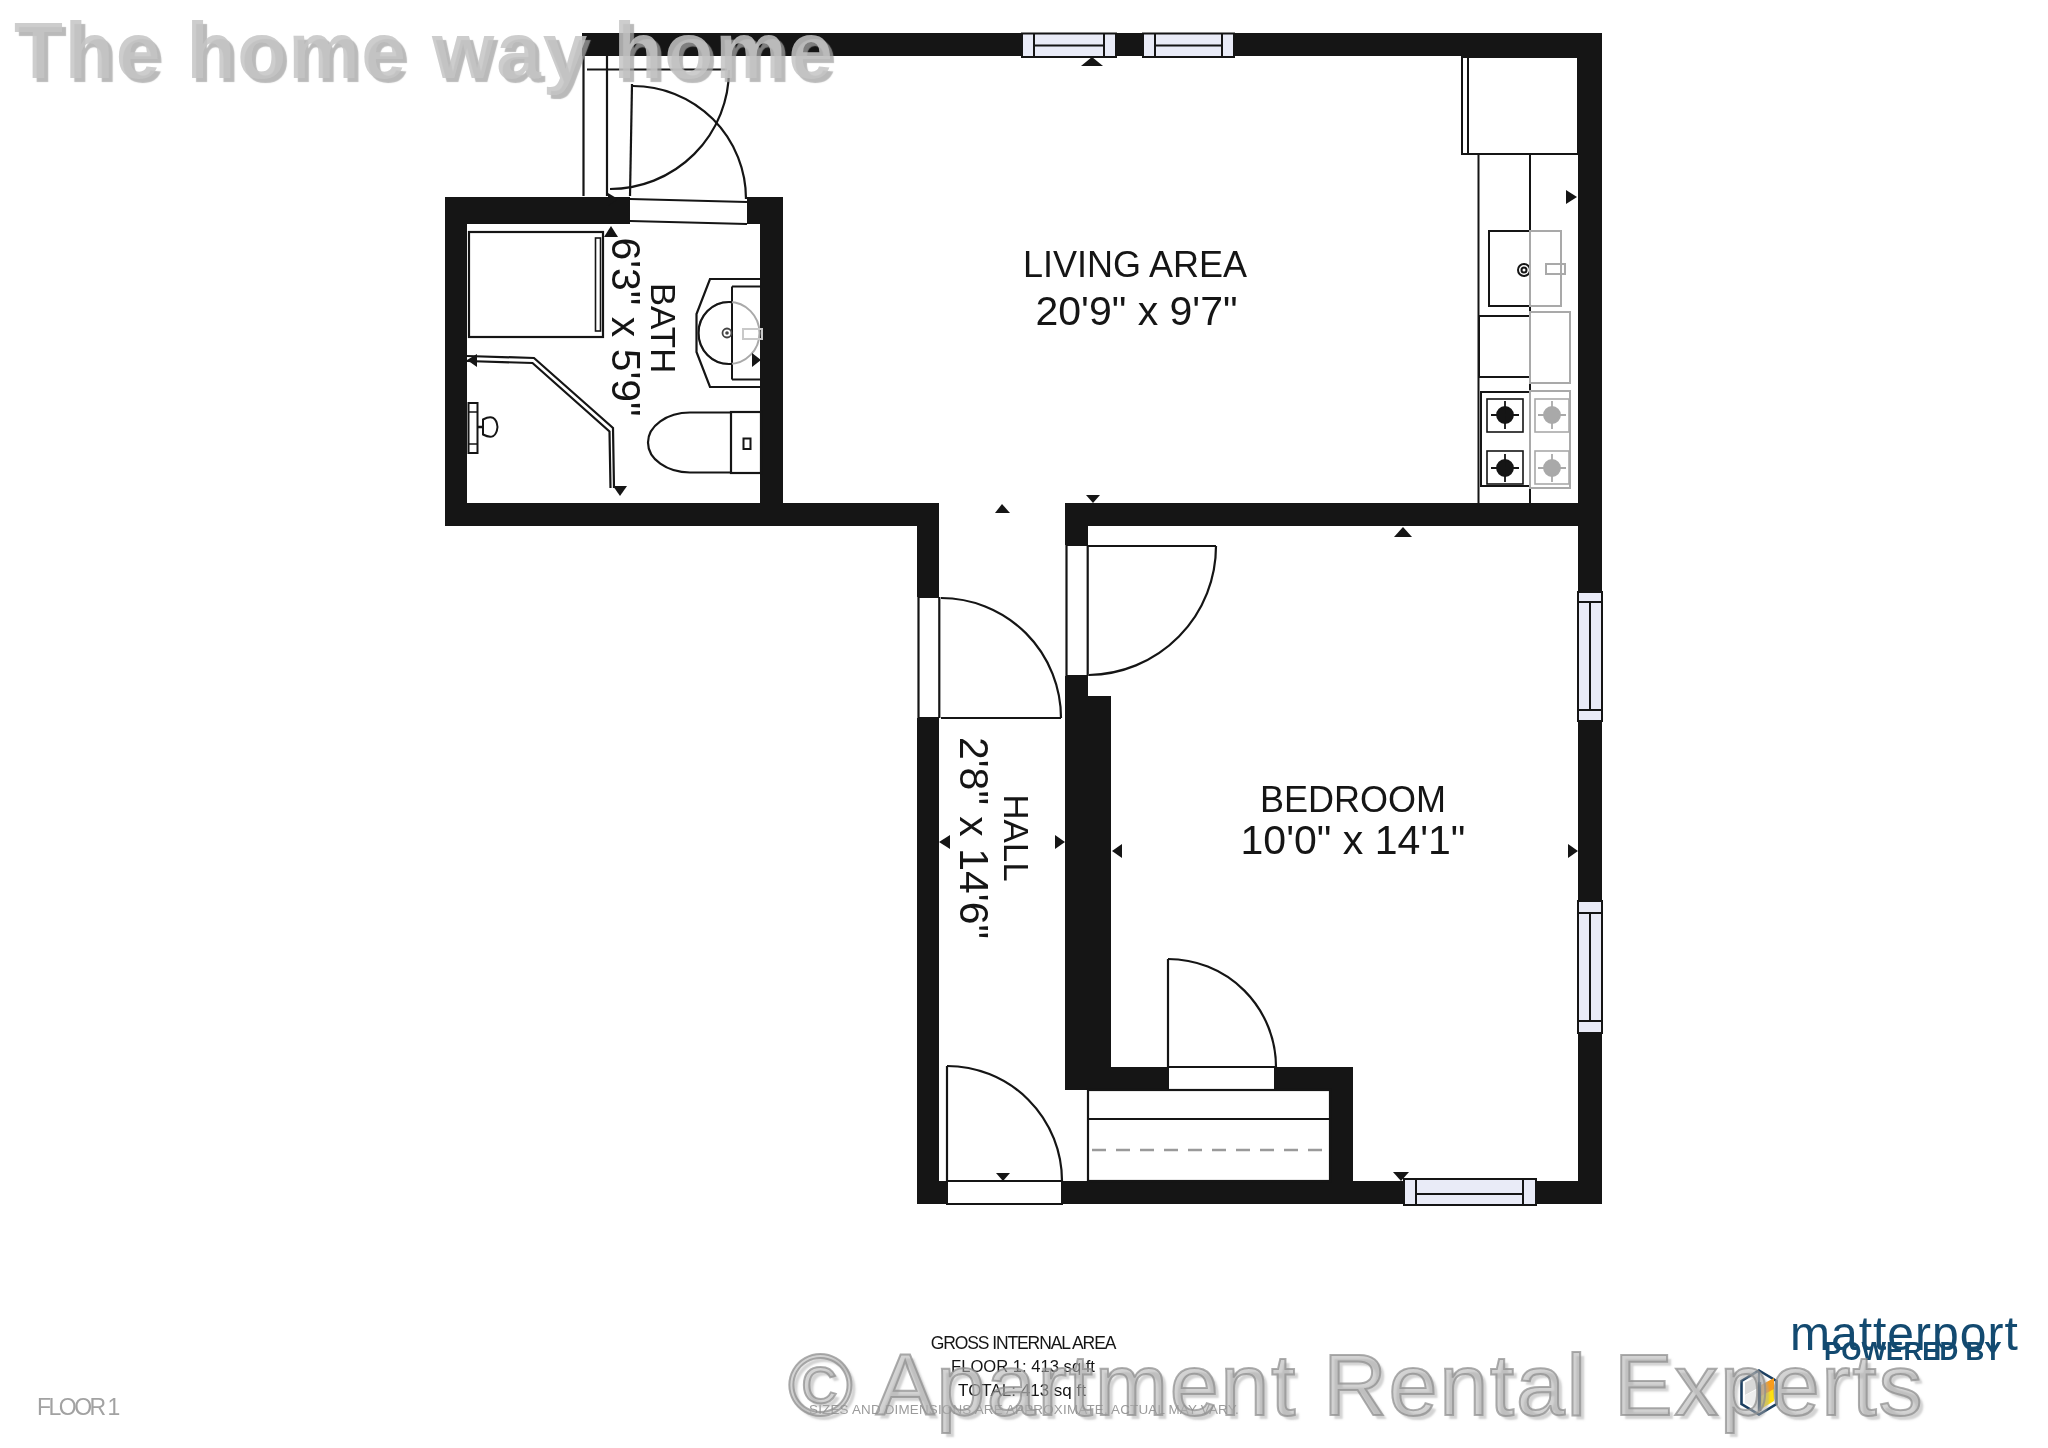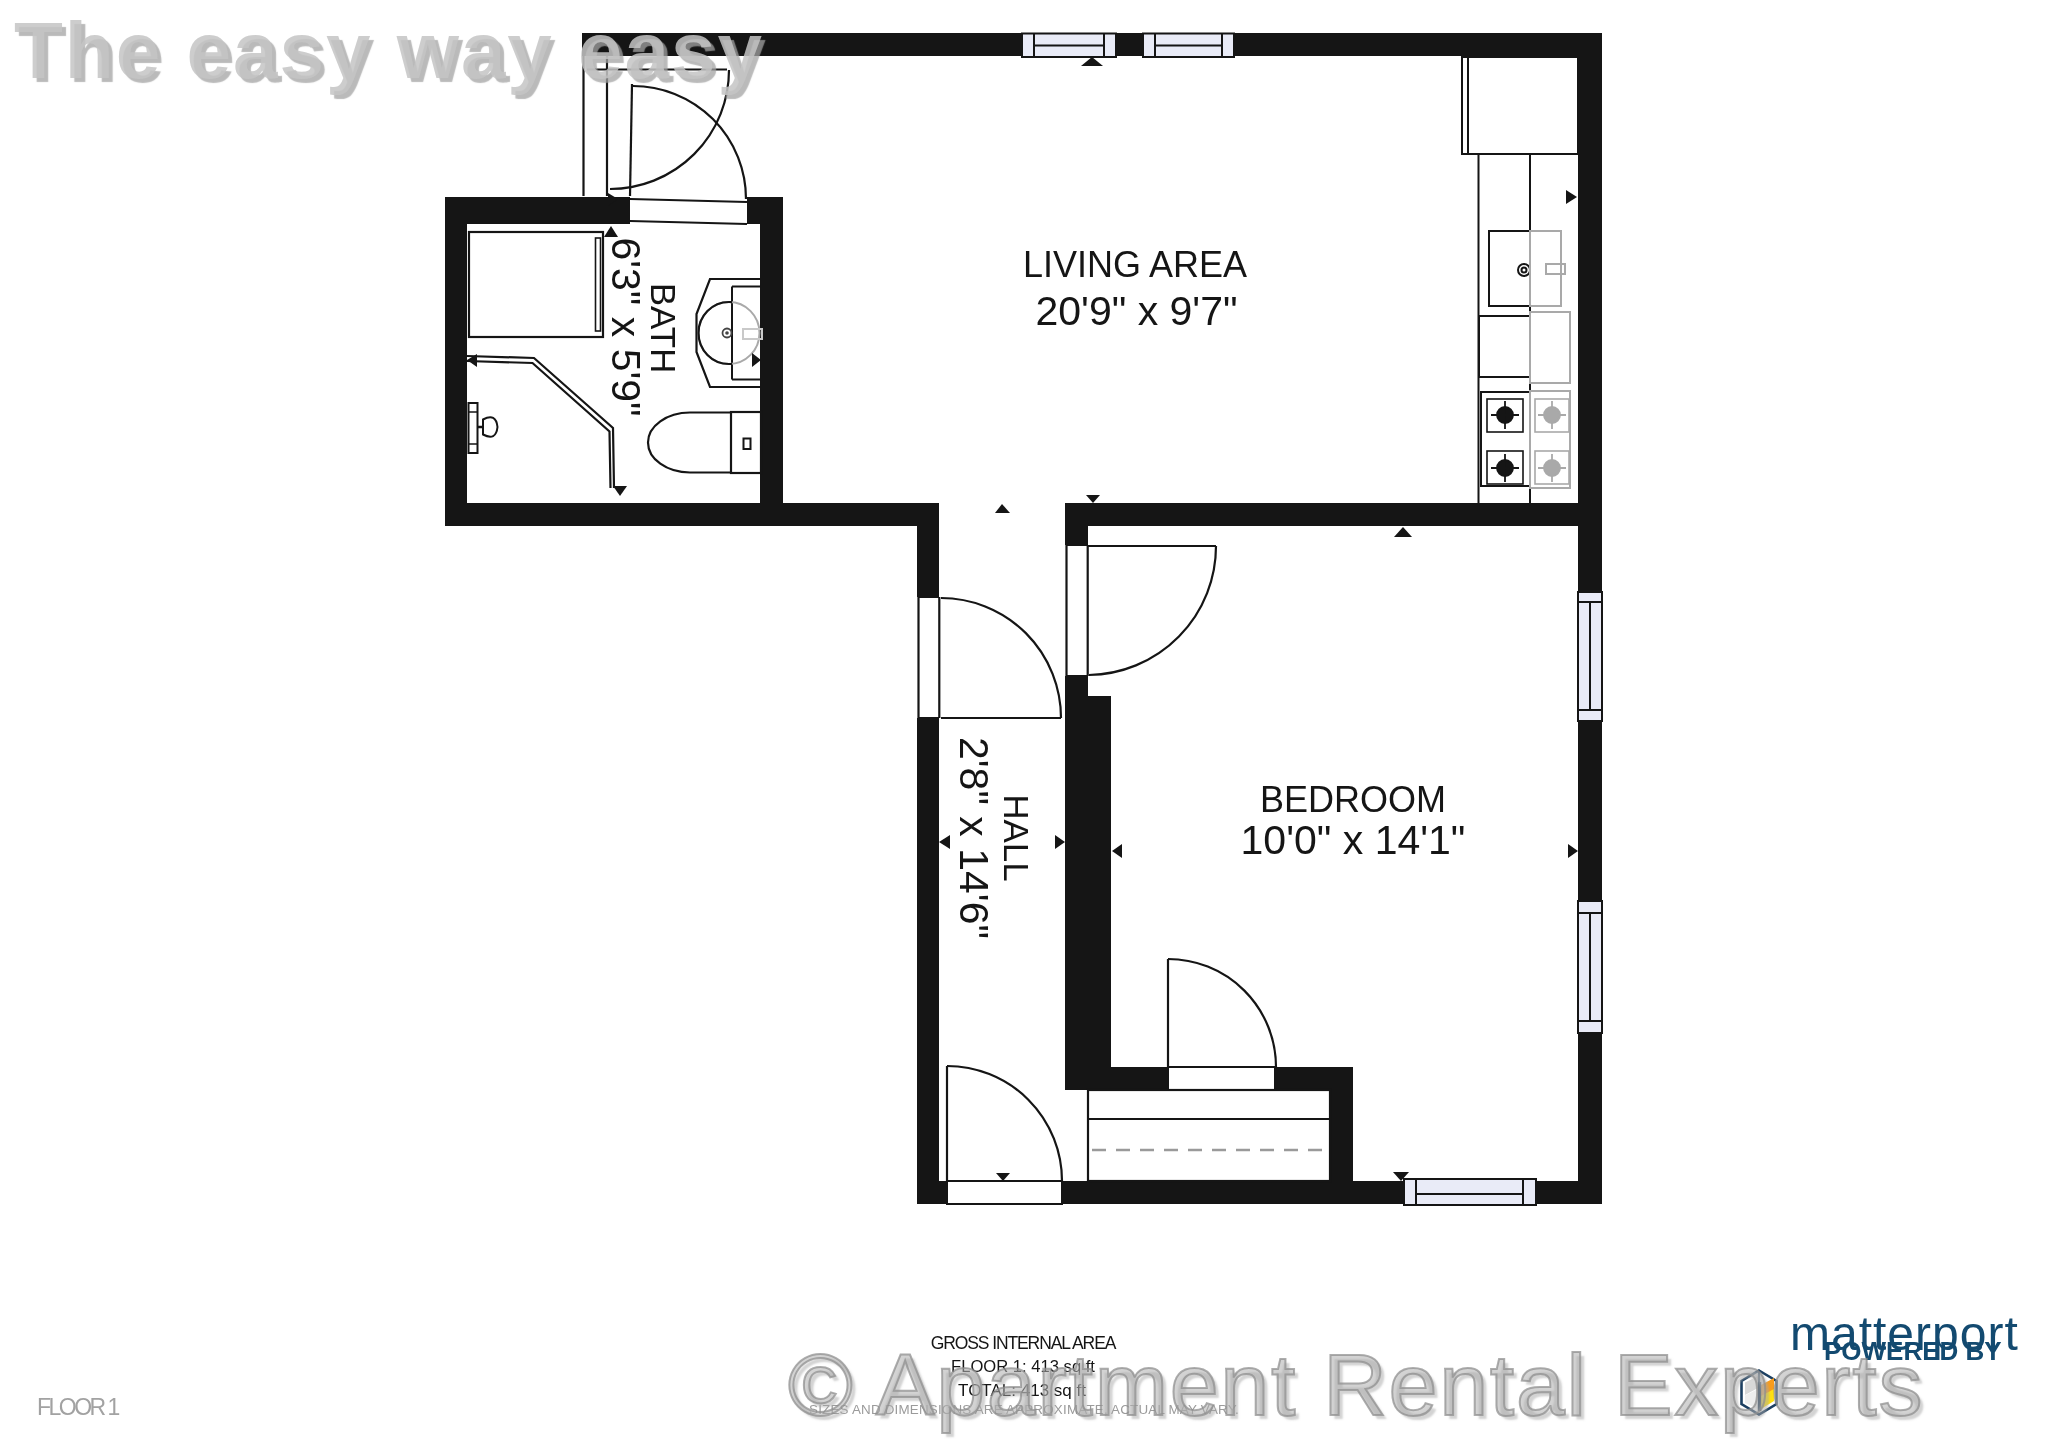--- a/index.html
+++ b/index.html
@@ -262,21 +262,21 @@
 <text x="1023" y="1372" font-size="16.6">FLOOR 1: 413 sq ft</text>
 
 <text x="1022" y="1396" font-size="17">TOTAL: 413 sq ft</text>
 
 <text x="1024" y="1414" font-size="13.4" letter-spacing="0.2" fill="#9b9b9b">SIZES AND DIMENSIONS ARE APPROXIMATE, ACTUAL MAY VARY.</text>
 </g>
 
 <text x="37" y="1415" font-size="23" letter-spacing="-2.5" fill="#a2a2a2" font-family="Liberation Sans, sans-serif">FLOOR 1</text>
 </svg>
 
-<div class="wmtop">The easy way easy</div>
+<div class="wmtop">The home way home</div>
 
 <div class="wmbot">© Apartment Rental Experts</div>
 
 <div class="pwrby">POWERED&nbsp;BY</div>
 
 <div class="mport">matterport</div>
 
 <svg style="position:absolute;left:1740px;top:1369px;z-index:4" width="38" height="47" viewBox="0 0 38 47">
 <polygon points="19,1.5 36.5,12 36.5,35 19,45.5 1.5,35 1.5,12" fill="#ffffff" fill-opacity="0.55" stroke="#1c3f61" stroke-width="2.6"></polygon>
 <polygon points="5,13.5 18,7 18,19 5,26" fill="#d8d8d8"></polygon>

